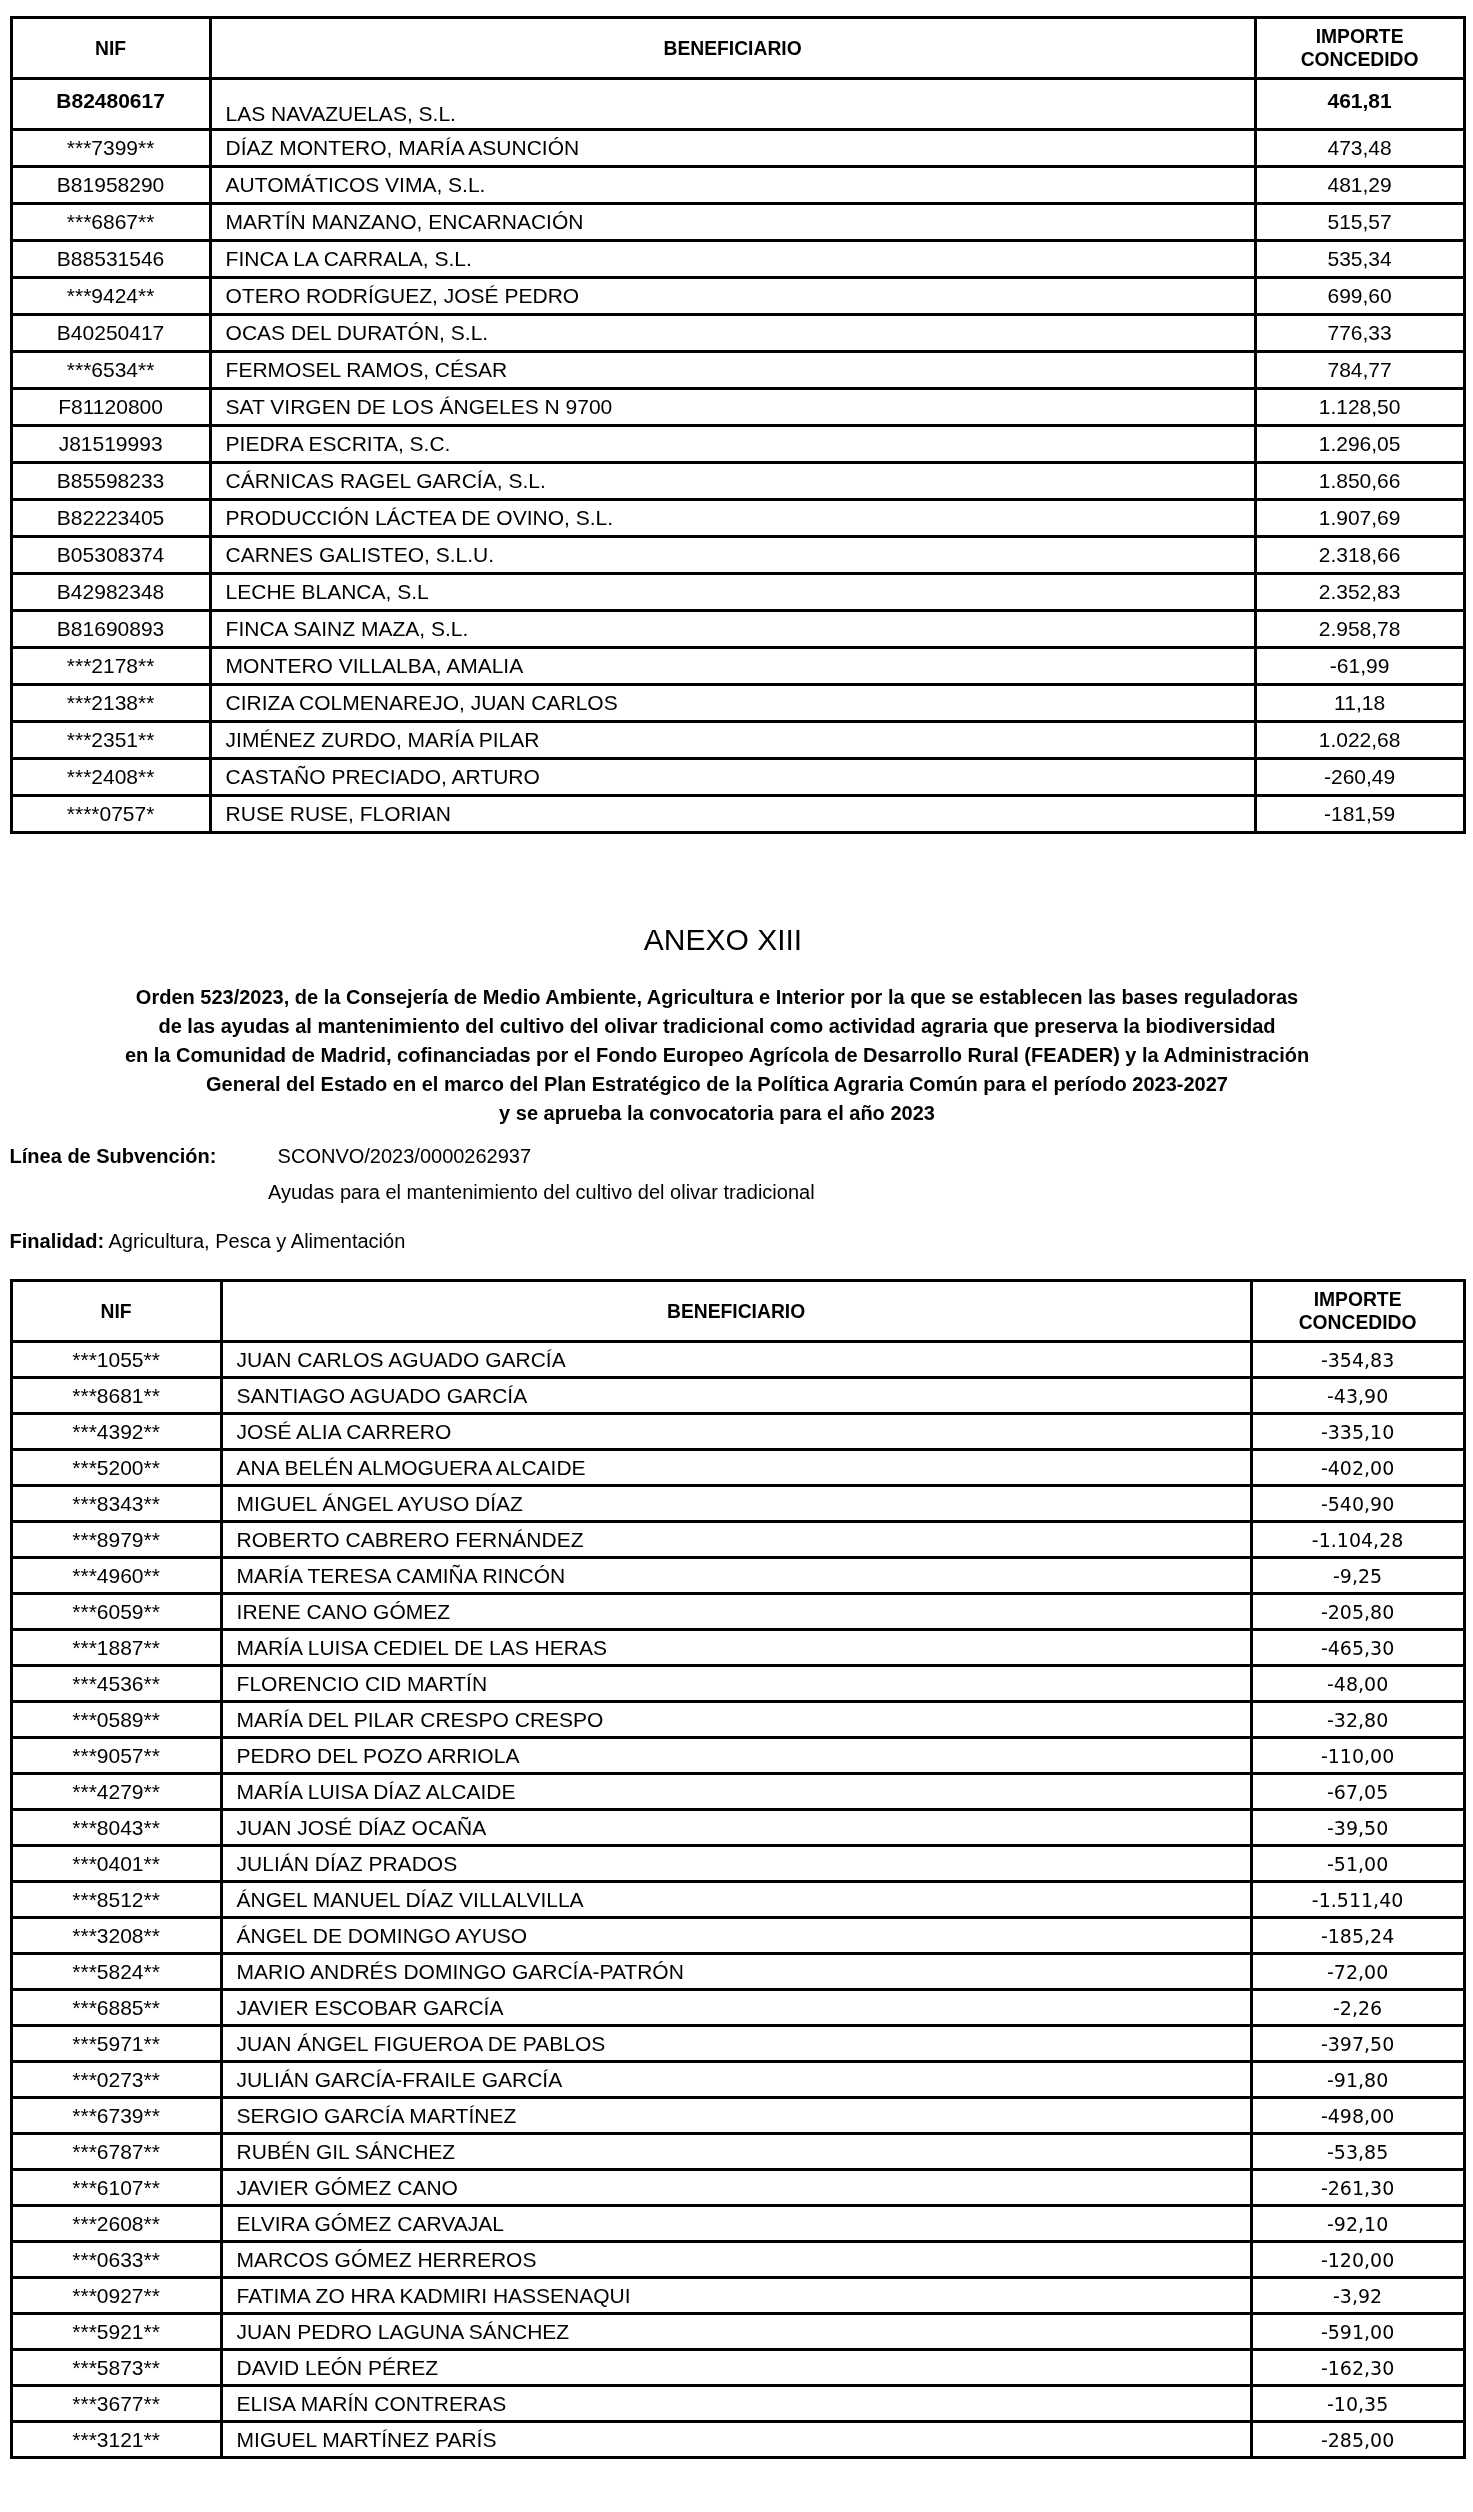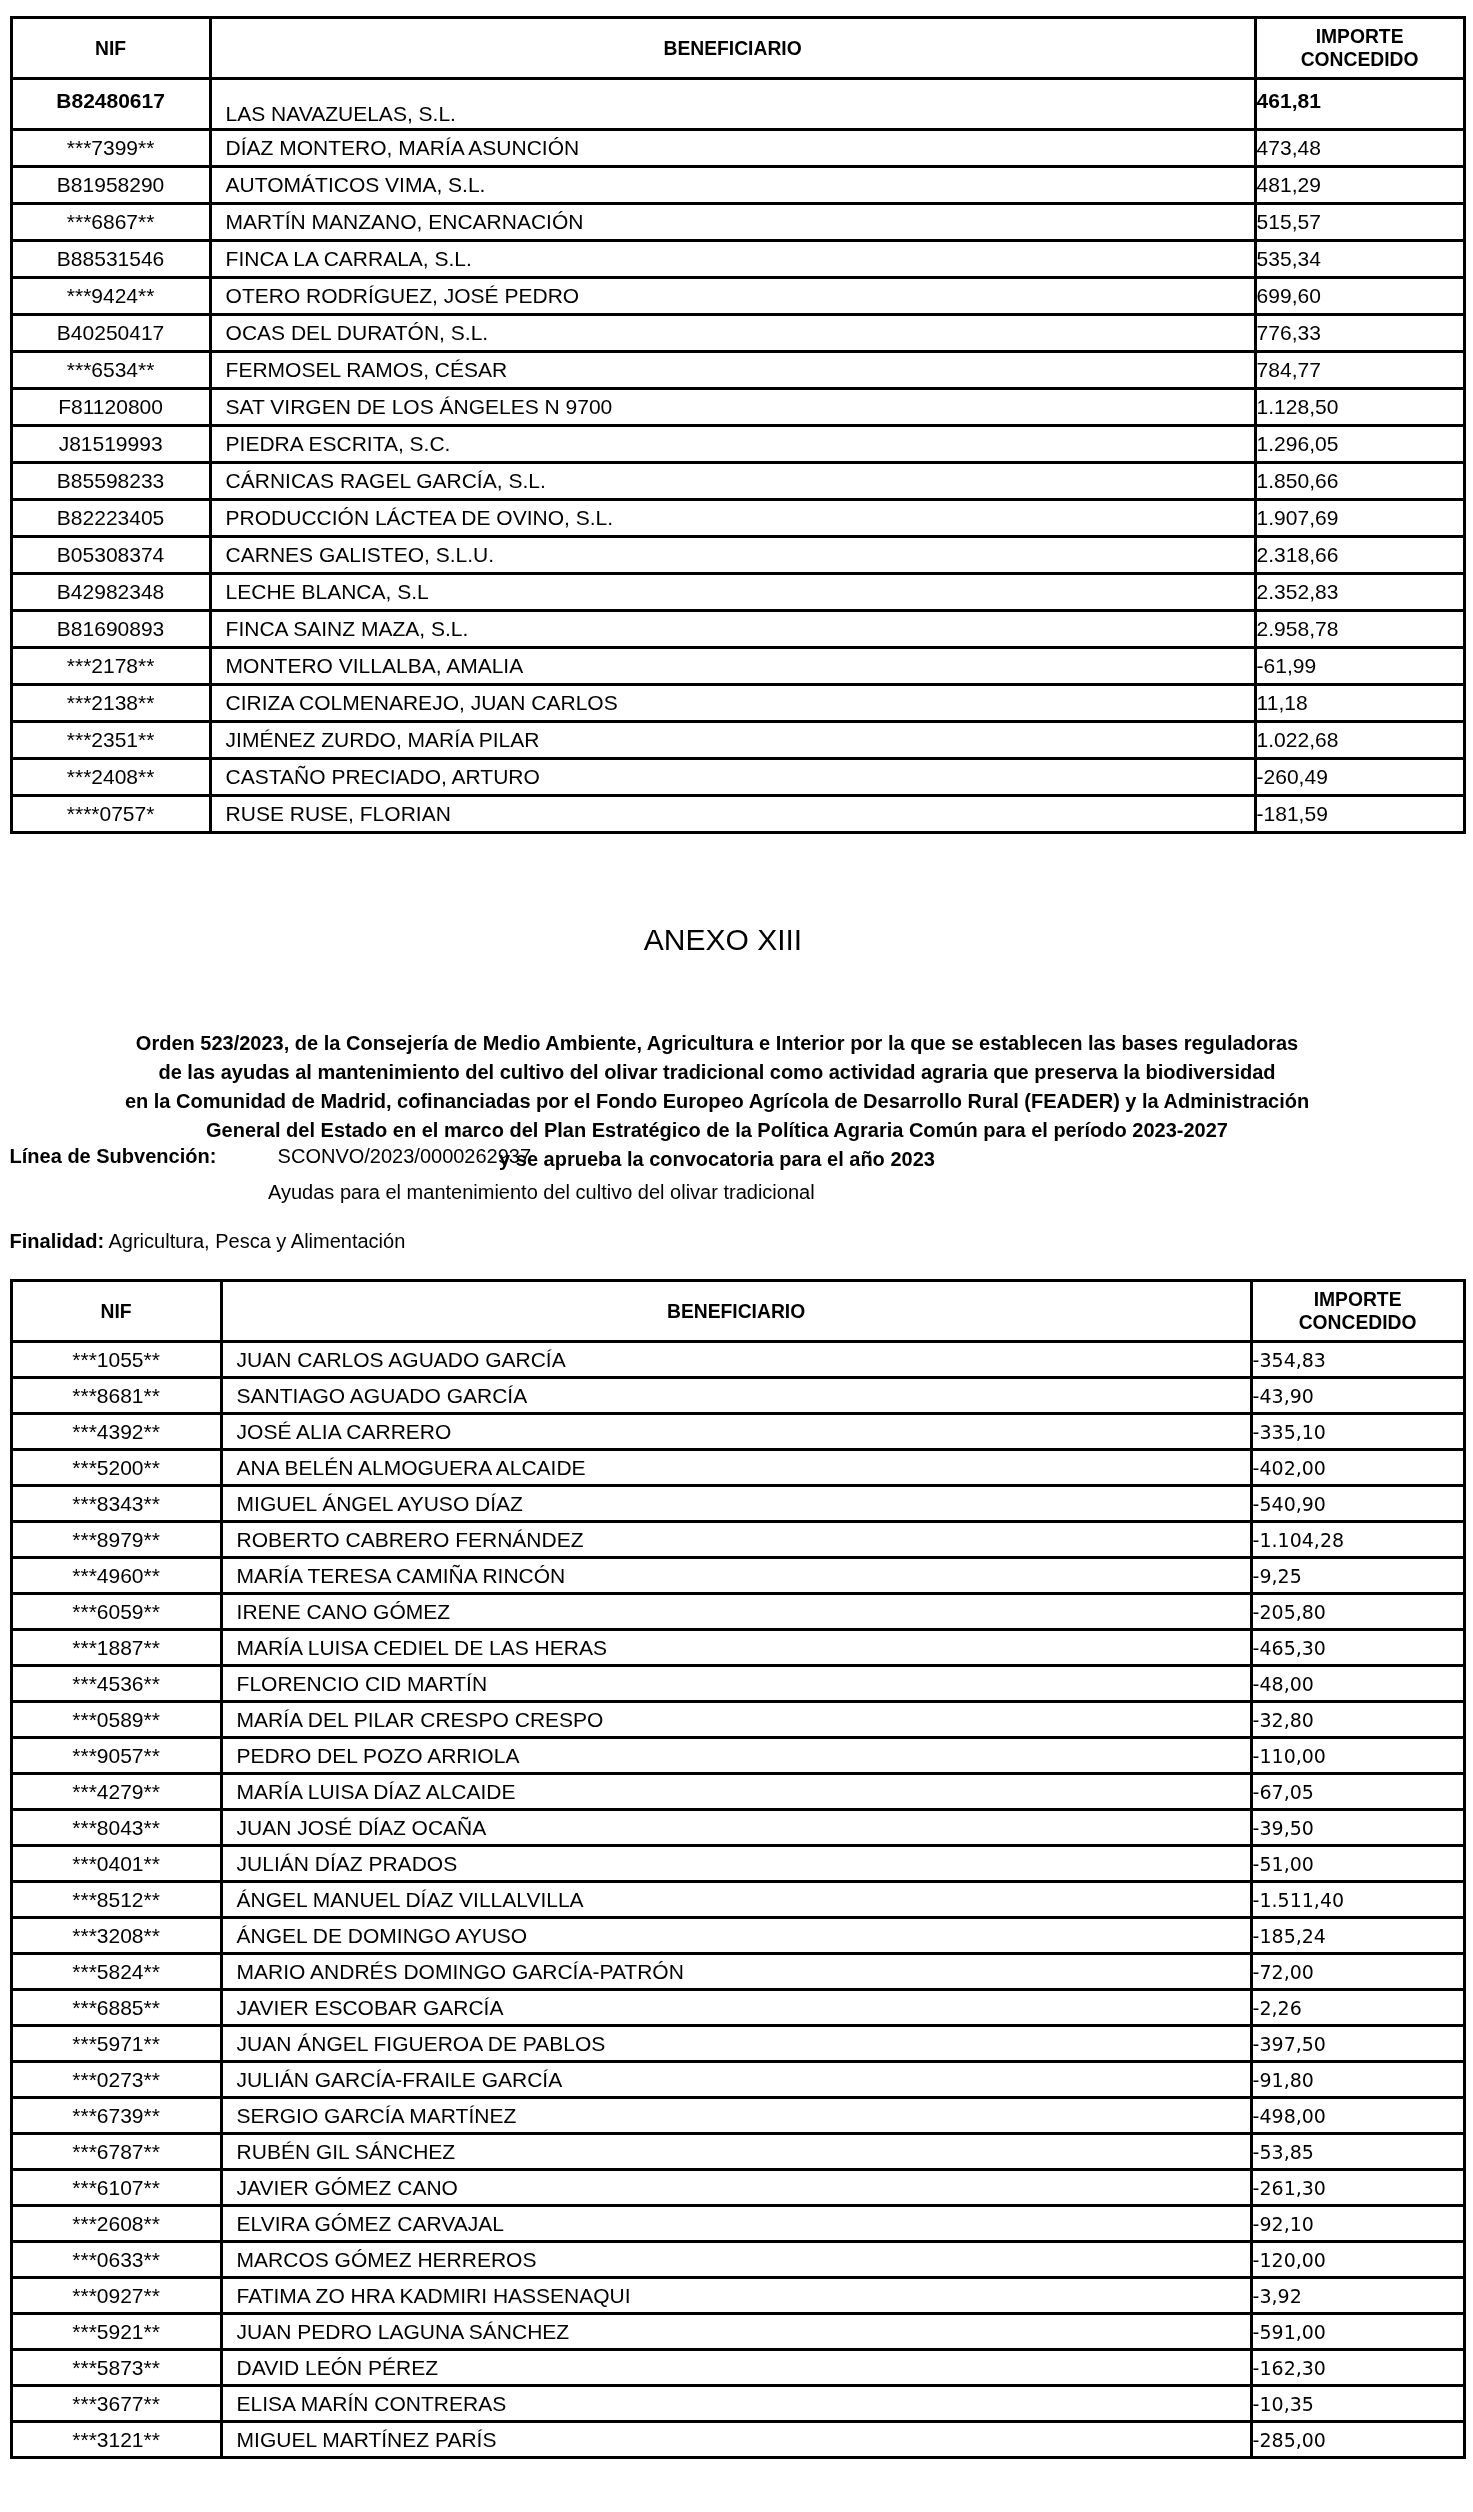--- a/index.html
+++ b/index.html
@@ -3,36 +3,36 @@
 <meta charset="utf-8">
 <style>
   html, body { margin: 0; padding: 0; background: #ffffff; }
   body { width: 1474px; height: 2512px; position: relative; overflow: hidden;
          font-family: "Liberation Sans", sans-serif; color: #000; }
   table { border-collapse: collapse; position: absolute; table-layout: fixed; }
   td, th { border: 3.5px solid #000; padding: 0; font-weight: normal; font-size: 21px; }
   th { font-weight: bold; font-size: 19.3px; line-height: 23px; }
   td.nif { text-align: center; }
   td.ben { text-align: left; padding-left: 14px; }
-  td.imp { text-align: left; }
+  td.imp { text-align: center; }
   #t1 { left: 9.6px; top: 16px; width: 1456px; }
   #t1 col.c1 { width: 199px; } #t1 col.c3 { width: 209px; }
   #t1 thead tr { height: 61px; }
   #t1 tbody tr { height: 37px; }
   #t1 tbody tr.first { height: 51px; }
   #t1 tbody tr.first td.ben { vertical-align: bottom; padding-bottom: 1.8px; }
   #t1 tbody tr.first td.nif, #t1 tbody tr.first td.imp { vertical-align: middle; padding-bottom: 7px; font-weight: bold; }
   #t2 { left: 9.6px; top: 1279px; width: 1456px; }
   #t2 col.c1 { width: 210px; } #t2 col.c3 { width: 213px; }
   #t2 thead tr { height: 61px; }
   #t2 tbody tr { height: 36px; }
   #t2 td.imp { font-family: "DejaVu Sans", sans-serif; font-size: 19px; }
   .anexo { position: absolute; left: 0; width: 1446px; top: 923px; text-align: center;
            font-size: 30px; }
-  .orden { position: absolute; left: 0; width: 1434px; top: 1029px; text-align: center;
+  .orden { position: absolute; left: 0; width: 1434px; top: 983px; text-align: center;
            font-weight: bold; font-size: 20px; line-height: 29px; }
   .linea { position: absolute; left: 9.6px; top: 1145px; font-size: 20px; }
   .linea .lbl { font-weight: bold; }
   .linea .code { position: absolute; left: 268px; white-space: nowrap; }
   .linea-desc { position: absolute; left: 268px; top: 1181px; font-size: 20px; white-space: nowrap; }
   .finalidad { position: absolute; left: 9.6px; top: 1230px; font-size: 20px; white-space: nowrap; }
   .finalidad .lbl { font-weight: bold; }
 </style>
 </head>
 <body>

